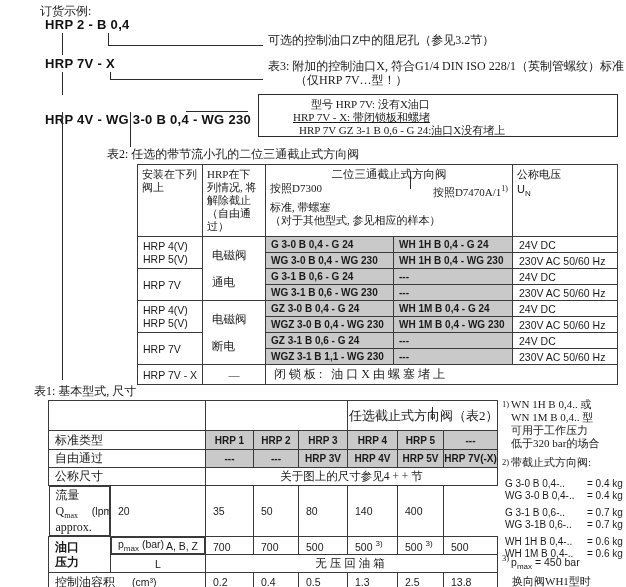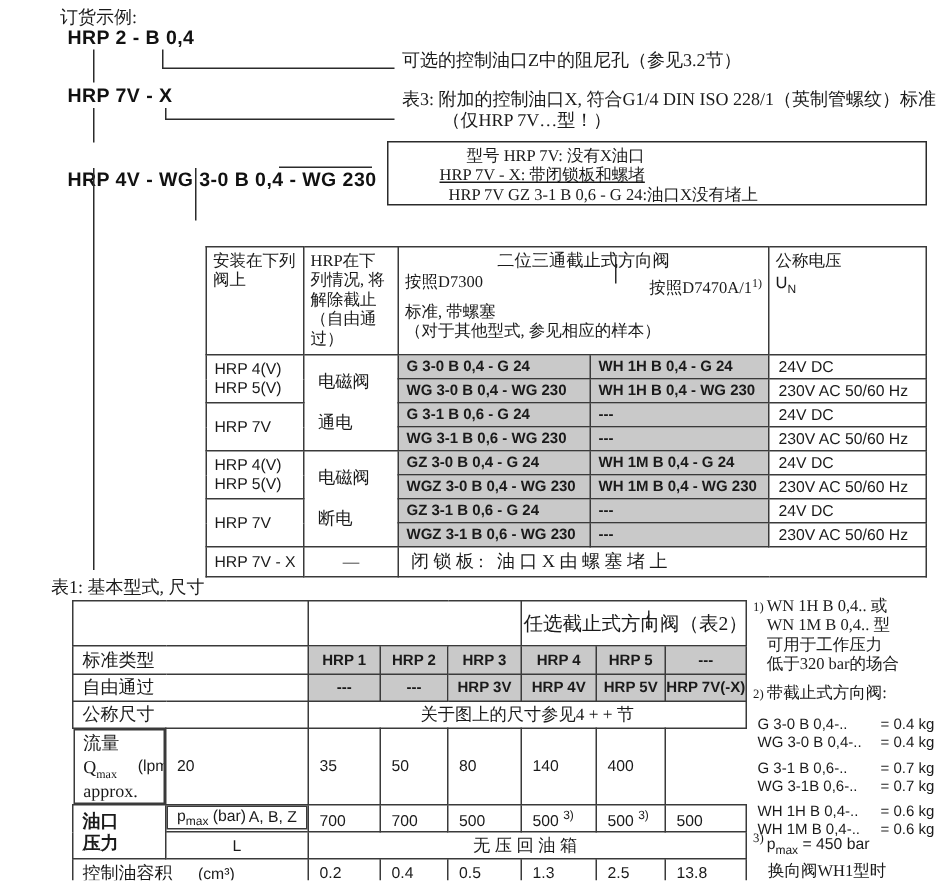--- a/index.html
+++ b/index.html
@@ -61,20 +61,21 @@
   <div class="abs cjk" style="left:268px;top:32px;">可选的控制油口Z中的阻尼孔（参见3.2节）</div>
   <div class="abs cjk" style="left:268px;top:58px;">表3: 附加的控制油口X, 符合G1/4  DIN ISO 228/1（英制管螺纹）标准</div>
   <div class="abs cjk" style="left:295px;top:72px;">（仅HRP 7V…型！）</div>
 
   <div class="box" style="left:258px;top:94px;width:358px;height:41px;">
     <div class="cjk-sm" style="margin:3px 0 0 52px;line-height:12px;">型号 HRP 7V: 没有X油口</div>
     <div class="cjk-sm" style="margin:1px 0 0 34px;line-height:12px;text-decoration:underline;">HRP 7V - X: 带闭锁板和螺堵</div>
     <div class="cjk-sm" style="margin:1px 0 0 40px;line-height:12px;">HRP 7V GZ 3-1 B 0,6 - G 24:油口X没有堵上</div>
   </div>
 
+  <div class="abs cjk" style="left:107px;top:146px;">表2: 任选的带节流小孔的二位三通截止式方向阀</div>
 
   <table class="abs t2" style="left:137px;top:164px;width:480px;">
     <colgroup>
         <col style="width:65px">
         <col style="width:63px">
         <col style="width:128px">
         <col style="width:119px">
         <col style="width:105px">
       </colgroup>
     <tbody>
@@ -134,21 +135,21 @@
       <td class="vcode gray">WH 1M B 0,4 - WG 230</td>
       <td class="volt">230V AC 50/60 Hz</td>
     </tr>
     <tr style="height:16px;">
       <td class="mount" rowspan="2">HRP 7V</td>
       <td class="vcode gray">GZ 3-1 B 0,6 - G 24</td>
       <td class="vcode gray">---</td>
       <td class="volt">24V DC</td>
     </tr>
     <tr style="height:16px;">
-      <td class="vcode gray">WGZ 3-1 B 0,6 - WG 230</td>
+      <td class="vcode gray">WGZ 3-1 B 1,1 - WG 230</td>
       <td class="vcode gray">---</td>
       <td class="volt">230V AC 50/60 Hz</td>
     </tr>
     <tr style="height:19px;">
       <td class="mount" style="white-space:nowrap;">HRP 7V - X</td>
       <td style="text-align:center;font-size:11px;">—</td>
       <td class="locknote" colspan="3">闭锁板: 油口X由螺塞堵上</td>
     </tr>
   </tbody>
     </table>

